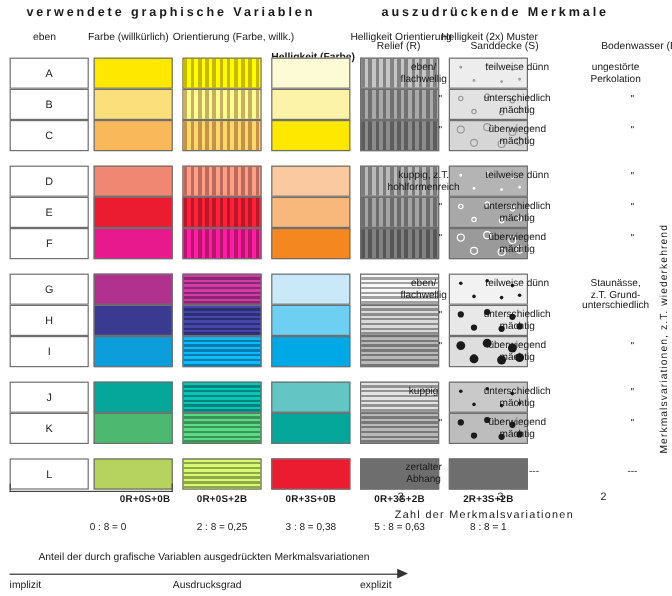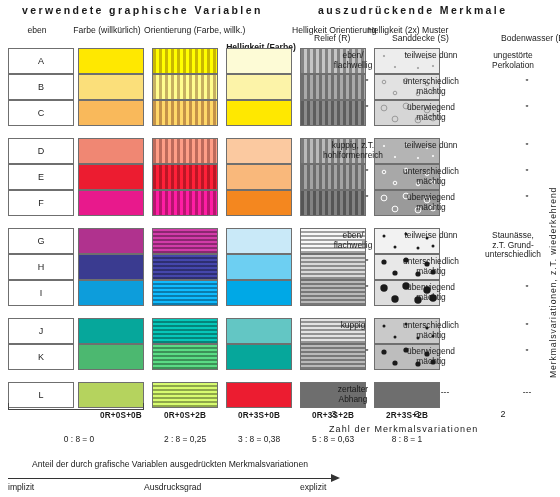--- a/index.html
+++ b/index.html
@@ -530,21 +530,21 @@
 mächtig</div>
     <div class="atxt ctr" style="left: 488px; top: 348px; width: 78px;">"</div>
     <div class="atxt" style="left: 314px; top: 385px; width: 78px;">zertalter
 Abhang</div>
     <div class="atxt ctr" style="left: 406px; top: 388px; width: 78px;">---</div>
     <div class="atxt ctr" style="left: 488px; top: 388px; width: 78px;">---</div>
   </div>
 
 <div id="codes">
     <div class="code" style="left: 8px; width: 134px; top: 411px; text-align: right;">0R+0S+0B</div>
-    <div class="ratio" style="left: 12px; width: 134px; top: 434px;">0 : 8 = 0</div>
+    <div class="ratio" style="left: 23px; width: 134px; top: 434px;">0 : 8 = 0</div>
     <div class="code" style="left: 152px; width: 66px; top: 411px;">0R+0S+2B</div>
     <div class="ratio" style="left: 152px; width: 66px; top: 434px;">2 : 8 = 0,25</div>
     <div class="code" style="left: 226px; width: 66px; top: 411px;">0R+3S+0B</div>
     <div class="ratio" style="left: 226px; width: 66px; top: 434px;">3 : 8 = 0,38</div>
     <div class="code" style="left: 300px; width: 66px; top: 411px;">0R+3S+2B</div>
     <div class="ratio" style="left: 300px; width: 66px; top: 434px;">5 : 8 = 0,63</div>
     <div class="code" style="left: 374px; width: 66px; top: 411px;">2R+3S+2B</div>
     <div class="ratio" style="left: 374px; width: 66px; top: 434px;">8 : 8 = 1</div>
   </div>
 

